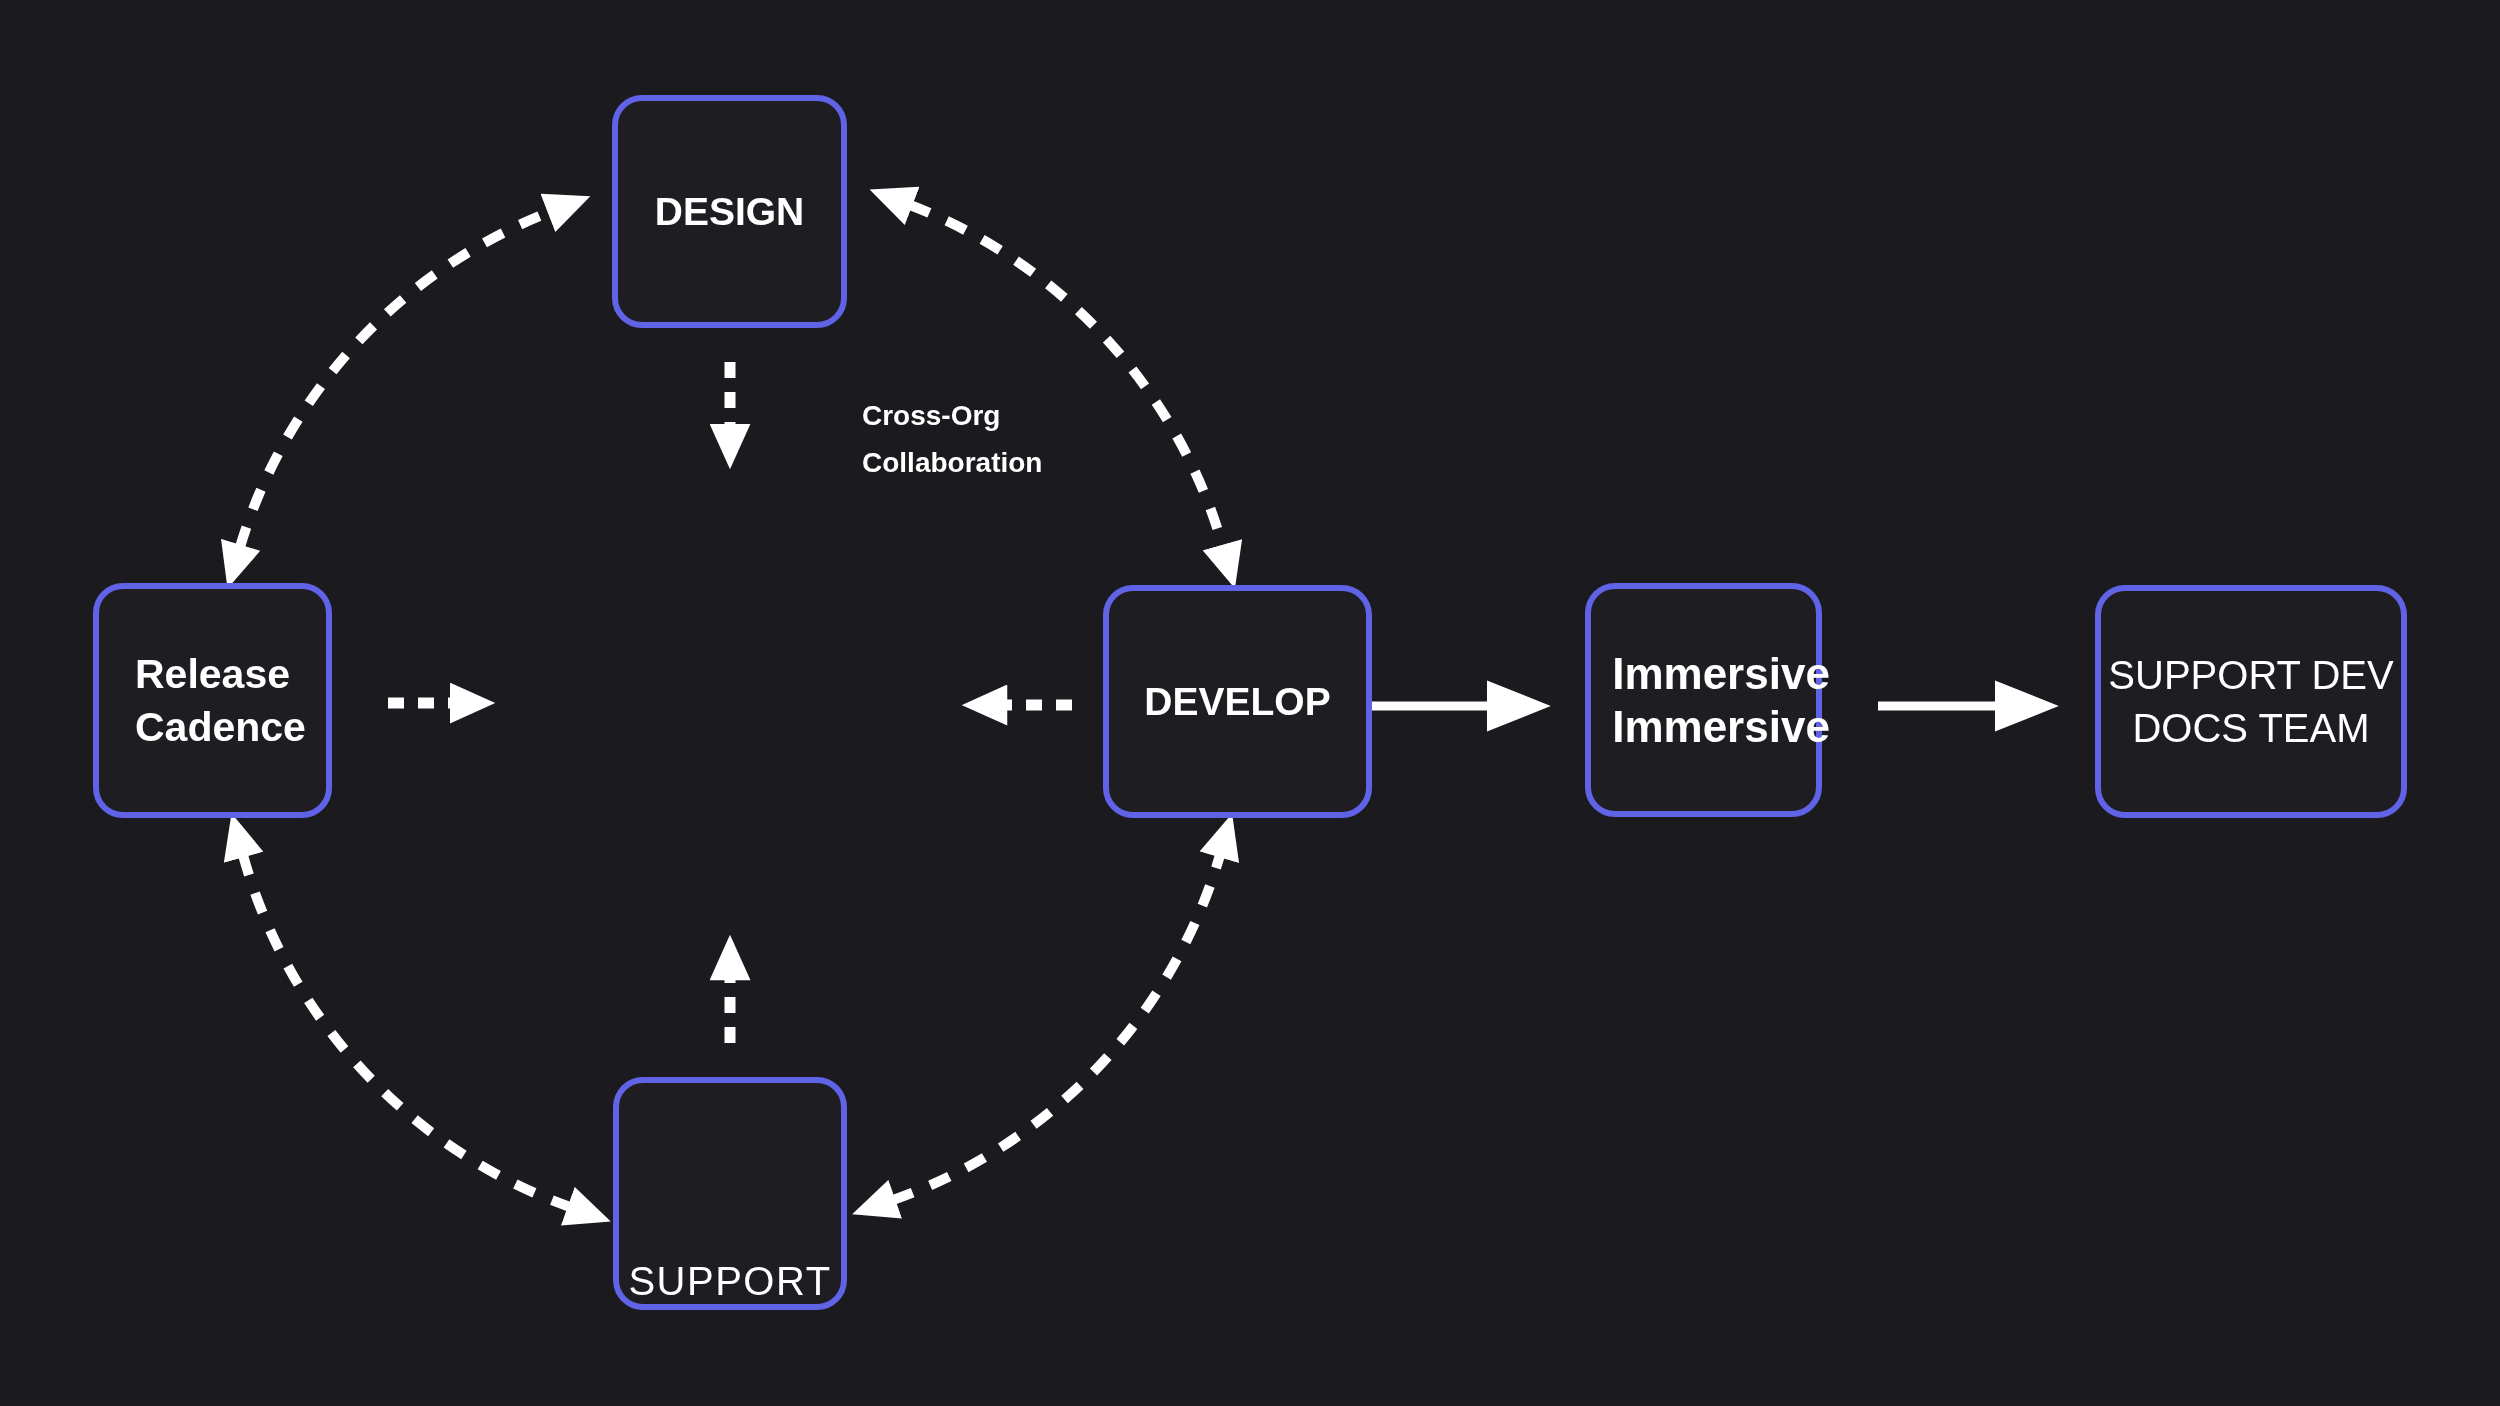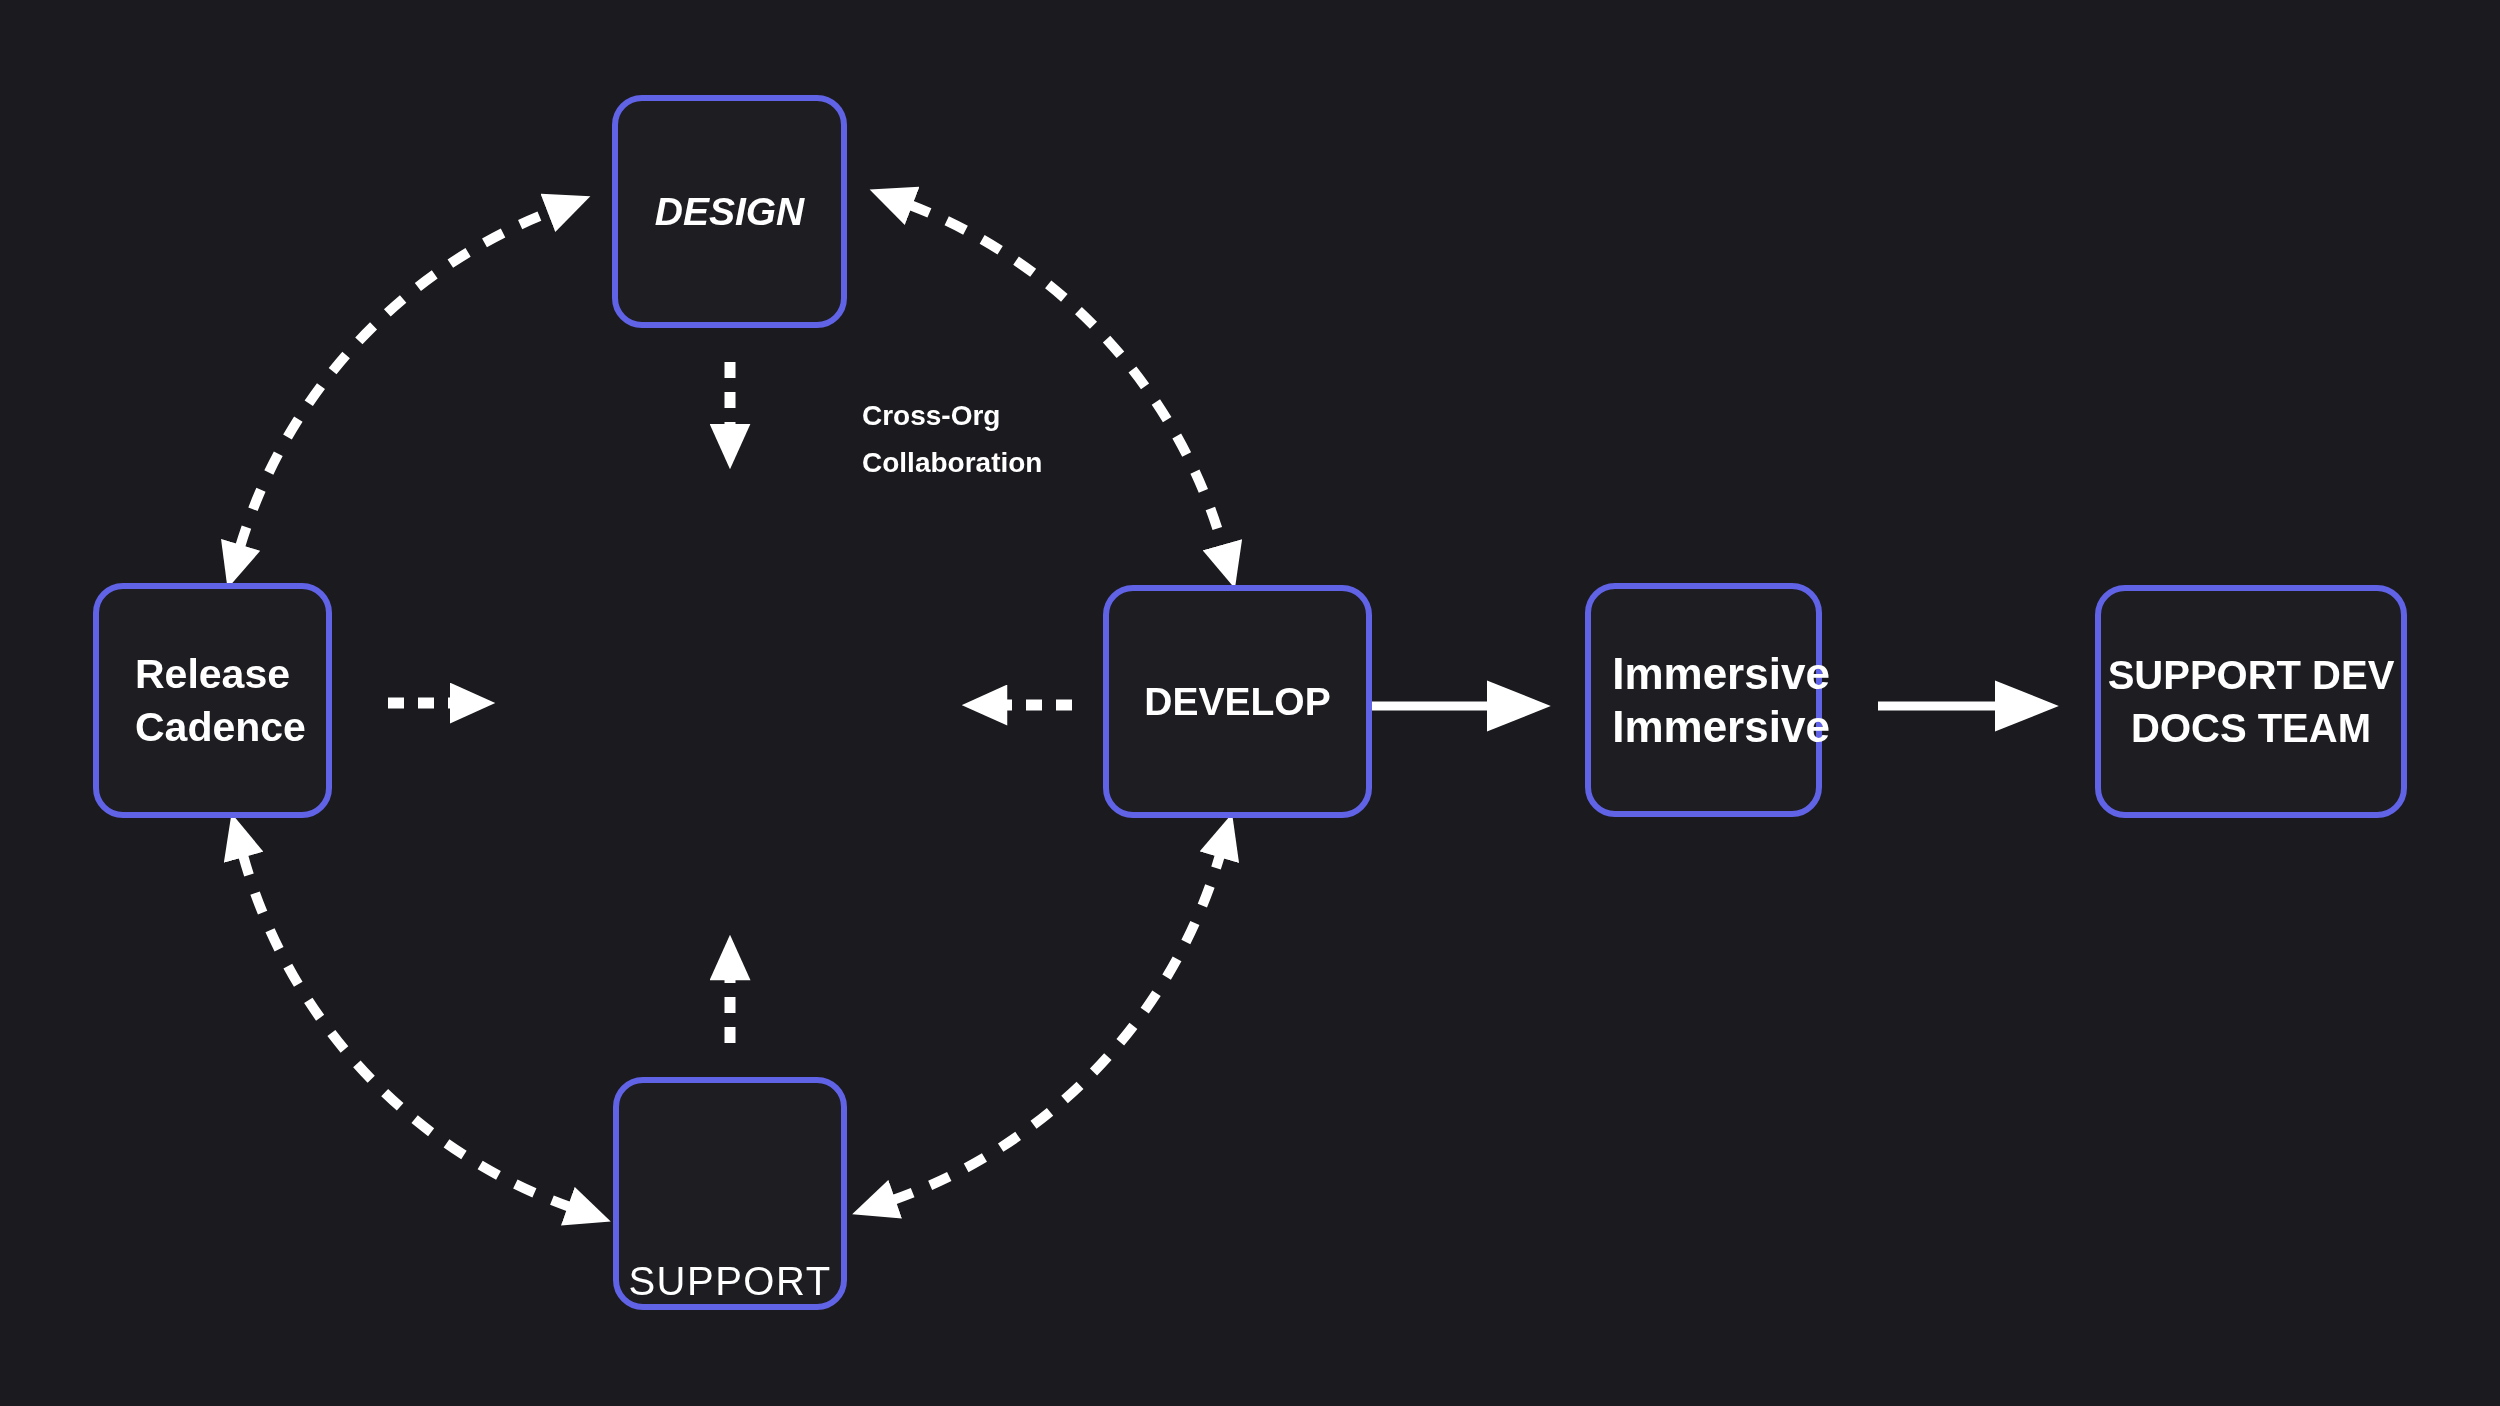--- a/index.html
+++ b/index.html
@@ -29,26 +29,26 @@
     border:6px solid var(--node-border);
     border-radius:30px;
     display:flex;
     flex-direction:column;
     align-items:center;
     justify-content:center;
     color:var(--text);
     text-align:center;
   }
   .node span{display:block;}
-  .node-design{left:612px;top:95px;width:235px;height:233px;font-size:39px;font-weight:bold;font-style:italic;}
+  .node-design{left:612px;top:95px;width:235px;height:233px;font-size:39px;font-weight:bold;}
   .node-release{left:93px;top:583px;width:239px;height:235px;font-size:41px;font-weight:bold;line-height:53px;align-items:flex-start;padding-left:36px;text-align:left;}
   .node-develop{left:1103px;top:585px;width:269px;height:233px;font-size:39px;font-weight:bold;}
   .node-support{left:613px;top:1077px;width:234px;height:233px;font-size:40px;font-weight:normal;letter-spacing:1.5px;justify-content:flex-end;}
   .node-immersive{left:1585px;top:583px;width:237px;height:234px;font-size:44px;font-weight:bold;line-height:53px;padding-left:35px;}
-  .node-docs{left:2095px;top:585px;width:312px;height:233px;font-size:40px;font-weight:bold;line-height:53px;}
+  .node-docs{left:2095px;top:585px;width:312px;height:233px;font-size:40px;font-weight:normal;line-height:53px;}
   .center-circle{
     position:absolute;
     left:534px;top:504px;width:392px;height:392px;
     border-radius:50%;
     background:var(--center-circle);
     display:flex;
     flex-direction:column;
     align-items:center;
     justify-content:center;
     color:var(--text);

